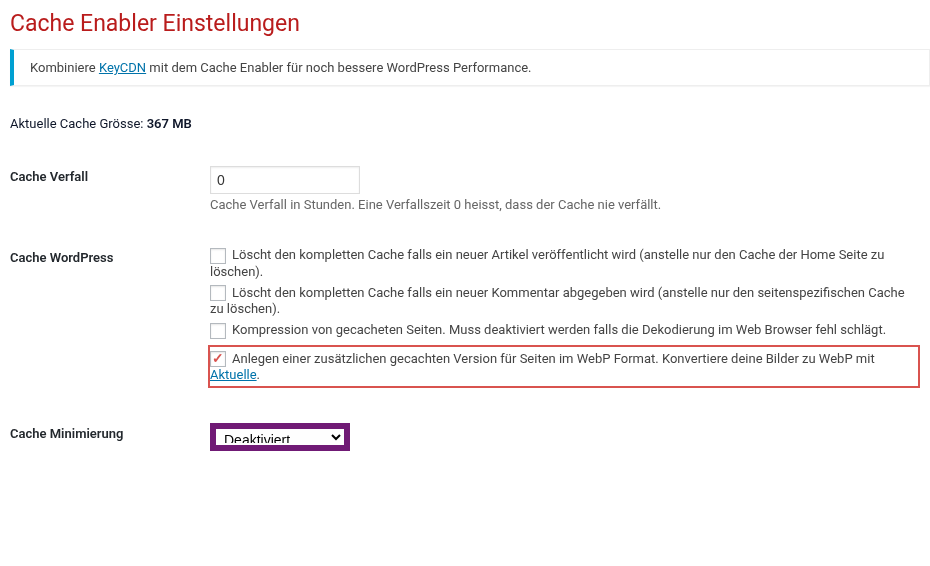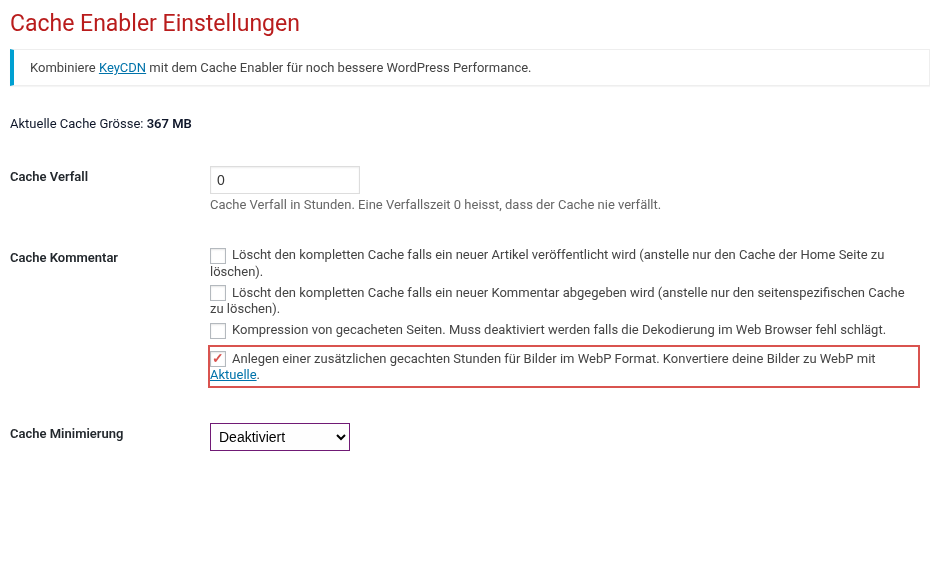--- a/index.html
+++ b/index.html
@@ -86,21 +86,21 @@
     }
     .highlight-row {
       border: 2px solid #d9534f;
       padding: 4px 4px 4px 0px;
       margin-left: -2px;
       margin-top: 2px;
     }
     select {
       height: 28px;
       padding: 2px 4px;
-      border: 1px solid #701a75;
+      border: 6px solid #701a75;
       background: #fefefe;
       font-size: 14px;
       min-width: 140px;
     }
     kbd.code {
       background: #eaeaea;
       padding: 1px 5px;
       border-radius: 2px;
       font-family: monospace;
       font-size: 12px;
@@ -123,35 +123,35 @@
 <table class="form-table">
   <tbody>
       <tr>
     <td class="label-col">Cache Verfall</td>
     <td>
       <input type="text" class="small-text" value="0" style="">
       <p class="description">Cache Verfall in Stunden. Eine Verfallszeit 0 heisst, dass der Cache nie verfällt.</p>
     </td>
   </tr>
   <tr>
-    <td class="label-col">Cache Kommentar</td>
+    <td class="label-col">Cache WordPress</td>
     <td>
       <div class="checkbox-list">
         <label>
           <input type="checkbox" style=""><span>Löscht den kompletten Cache falls ein neuer Artikel veröffentlicht wird (anstelle nur den Cache der Home Seite zu löschen).</span>
         </label>
         <label>
           <input type="checkbox" style=""><span>Löscht den kompletten Cache falls ein neuer Kommentar abgegeben wird (anstelle nur den seitenspezifischen Cache zu löschen).</span>
         </label>
         <label>
           <input type="checkbox" style=""><span>Kompression von gecacheten Seiten. Muss deaktiviert werden falls die Dekodierung im Web Browser fehl schlägt.</span>
         </label>
         <div class="highlight-row">
           <label style="margin-bottom:0;">
-            <input type="checkbox" checked="" style=""><span>Anlegen einer zusätzlichen gecachten Stunden für Bilder im WebP Format. Konvertiere deine Bilder zu WebP mit </span><a href="#" class="link">Aktuelle</a><span>.</span>
+            <input type="checkbox" checked="" style=""><span>Anlegen einer zusätzlichen gecachten Version für Seiten im WebP Format. Konvertiere deine Bilder zu WebP mit </span><a href="#" class="link">Aktuelle</a><span>.</span>
           </label>
         </div>
       </div>
     </td>
   </tr>
   <tr>
     <td class="label-col">Cache Minimierung</td>
     <td>
       <select>
         <option>Deaktiviert</option>

